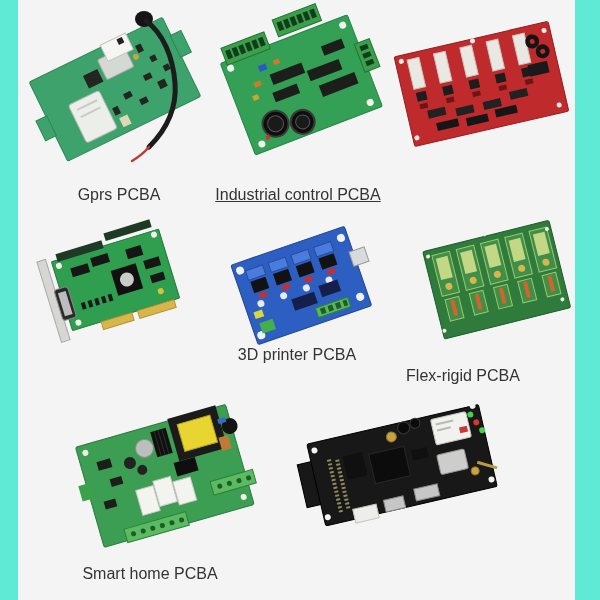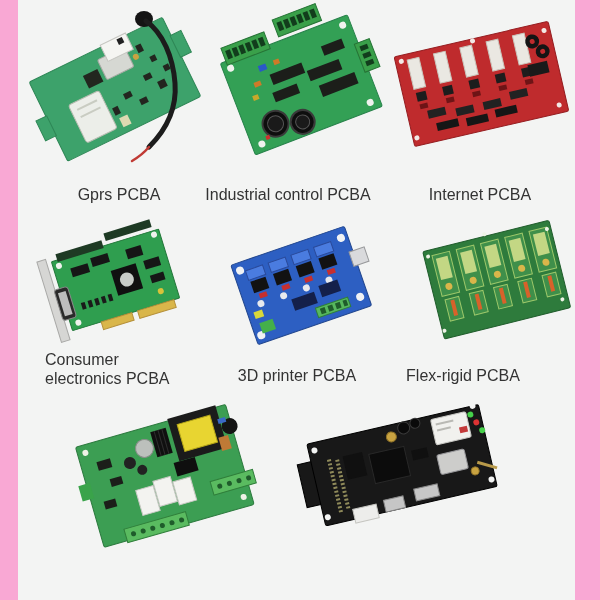--- a/index.html
+++ b/index.html
@@ -1,17 +1,17 @@
 <!DOCTYPE html>
 <html><head>
 <meta charset="utf-8">
 <style>
   html,body{margin:0;padding:0;}
   body{width:600px;height:600px;background:#ffffff;font-family:"Liberation Sans",sans-serif;}
-  .canvas{position:relative;width:600px;height:600px;background:#f9a8d4;overflow:hidden;}
+  .canvas{position:relative;width:600px;height:600px;background:#5eead4;overflow:hidden;}
   .panel{position:absolute;left:18px;top:0;width:557px;height:600px;background:#f3f4f3;}
   .tile{position:absolute;margin:0;padding:0;}
   .img{display:block;}
   .label{position:absolute;font-size:16px;line-height:19px;color:#333333;text-align:center;white-space:nowrap;}
   .label.wrap{white-space:normal;text-align:left;}
   svg{display:block;}
 </style>
 </head>
 <body>
 
@@ -85,21 +85,21 @@
         <rect x="38" y="76" width="6" height="5" fill="#c8a82a"></rect>
         <rect x="70" y="50" width="6" height="5" fill="#cf7a28"></rect>
         <rect x="36" y="118" width="4" height="4" fill="#d03030"></rect>
         <circle cx="28" cy="42" r="3.5" fill="#f0f2ee"></circle>
           <circle cx="148" cy="42" r="3.5" fill="#f0f2ee"></circle>
           <circle cx="30" cy="124" r="3.5" fill="#f0f2ee"></circle>
           <circle cx="146" cy="124" r="3.5" fill="#f0f2ee"></circle>
       </g>
     </svg>
   </figure>
-  <figcaption class="label" style="left:198px;top:185px;width:180px;">Industrial control PCBA</figcaption>
+  <figcaption class="label" style="left:208px;top:185px;width:180px;text-decoration:underline;">Industrial control PCBA</figcaption>
 
   <figure class="tile" style="left:392px;top:10px;">
     <svg class="img" width="178" height="150" viewBox="0 0 178 150">
       <g transform="rotate(-13 89 72)">
         <rect x="10" y="28" width="158" height="92" rx="2" stroke="#951d20" fill="#bf2b2d"></rect>
         <rect x="22" y="34" width="12" height="30" fill="#eae8e2" stroke="#c9c5bc"></rect>
           <rect x="49" y="34" width="12" height="30" fill="#eae8e2" stroke="#c9c5bc"></rect>
           <rect x="76" y="34" width="12" height="30" fill="#eae8e2" stroke="#c9c5bc"></rect>
           <rect x="103" y="34" width="12" height="30" fill="#eae8e2" stroke="#c9c5bc"></rect>
           <rect x="130" y="34" width="12" height="30" fill="#eae8e2" stroke="#c9c5bc"></rect>
@@ -126,21 +126,20 @@
           <circle cx="156" cy="56" r="2.5" fill="#bf2b2d"></circle>
         <rect x="138" y="66" width="20" height="12" fill="#1a1a1a"></rect>
         <circle cx="16" cy="34" r="2.5" fill="#f2e9e6"></circle>
           <circle cx="162" cy="36" r="2.5" fill="#f2e9e6"></circle>
           <circle cx="14" cy="112" r="2.5" fill="#f2e9e6"></circle>
           <circle cx="160" cy="112" r="2.5" fill="#f2e9e6"></circle>
           <circle cx="90" cy="30" r="2.5" fill="#f2e9e6"></circle>
       </g>
     </svg>
   </figure>
-  <figcaption class="label" style="left:390px;top:185px;width:180px;">Internet PCBA</figcaption>
 
   <figure class="tile" style="left:30px;top:215px;">
     <svg class="img" width="165" height="135" viewBox="0 0 165 135">
       <g transform="rotate(-17 82 67)">
         <rect x="30" y="30" width="112" height="72" rx="1" stroke="#23773a" fill="#2f9e4f"></rect>
         <rect x="60" y="102" width="32" height="8" fill="#d9b64a" stroke="#b6913a"></rect>
         <rect x="98" y="102" width="38" height="8" fill="#d9b64a" stroke="#b6913a"></rect>
         <rect x="36" y="24" width="48" height="8" fill="#1e3a24"></rect>
         <rect x="88" y="18" width="48" height="8" fill="#1e3a24"></rect>
         <rect x="16" y="26" width="9" height="84" fill="#d6d6d4" stroke="#a9a9a7"></rect>
@@ -158,21 +157,20 @@
           <rect x="60" y="78" width="4" height="7" fill="#1a1a1a"></rect>
           <rect x="67" y="78" width="4" height="7" fill="#1a1a1a"></rect>
           <rect x="74" y="78" width="4" height="7" fill="#1a1a1a"></rect>
         <circle cx="126" cy="90" r="3" fill="#d8c23a"></circle>
         <circle cx="36" cy="36" r="3" fill="#f0f2ee"></circle>
           <circle cx="136" cy="34" r="3" fill="#f0f2ee"></circle>
           <circle cx="38" cy="96" r="3" fill="#f0f2ee"></circle>
       </g>
     </svg>
   </figure>
-  <figcaption class="label wrap" style="left:45px;top:350px;width:135px;">Consumer electronics PCBA</figcaption>
 
   <figure class="tile" style="left:222px;top:212px;">
     <svg class="img" width="155" height="140" viewBox="0 0 155 140">
       <g transform="rotate(-19 77 70)">
         <rect x="18" y="32" width="120" height="84" rx="2" stroke="#22478f" fill="#2d5fc2"></rect>
         <circle cx="25" cy="40" r="4" fill="#f0f2f4"></circle>
           <circle cx="131" cy="42" r="4" fill="#f0f2f4"></circle>
           <circle cx="24" cy="108" r="4" fill="#f0f2f4"></circle>
           <circle cx="130" cy="104" r="4" fill="#f0f2f4"></circle>
         <rect x="30" y="42" width="18" height="10" fill="#4a7ce0" stroke="#2a4a9a"></rect>
@@ -197,21 +195,21 @@
         <rect x="84" y="100" width="34" height="10" fill="#57b85e" stroke="#2f7e3a"></rect>
         <rect x="88" y="102" width="5" height="6" fill="#1f5c2b"></rect>
           <rect x="96" y="102" width="5" height="6" fill="#1f5c2b"></rect>
           <rect x="104" y="102" width="5" height="6" fill="#1f5c2b"></rect>
           <rect x="112" y="102" width="4" height="6" fill="#1f5c2b"></rect>
         <rect x="26" y="96" width="14" height="11" fill="#44b04a"></rect>
         <rect x="24" y="84" width="9" height="7" fill="#d8d83a"></rect>
       </g>
     </svg>
   </figure>
-  <figcaption class="label" style="left:207px;top:366px;width:180px;">3D printer PCBA</figcaption>
+  <figcaption class="label" style="left:207px;top:345px;width:180px;">3D printer PCBA</figcaption>
 
   <figure class="tile" style="left:415px;top:205px;">
     <svg class="img" width="160" height="145" viewBox="0 0 160 145">
       <g transform="rotate(-14 80 72)">
         <rect x="16" y="30" width="130" height="90" rx="2" stroke="#1f5c2b" fill="#2e7b3c"></rect>
         <rect x="24" y="36" width="18" height="42" fill="#3f8f4a" stroke="#9ec86a"></rect>
           <rect x="27" y="40" width="12" height="22" fill="#c3d784"></rect>
           <circle cx="33" cy="70" r="3.5" fill="#d9b64a"></circle>
           <rect x="26" y="82" width="14" height="22" fill="#3f8f4a" stroke="#9ec86a"></rect>
           <rect x="31" y="84" width="4" height="16" fill="#d8622a"></rect>
@@ -279,20 +277,21 @@
           <circle cx="186" cy="113" r="2.5" fill="#1f5c2b"></circle>
         <rect x="20" y="74" width="12" height="16" fill="#3aa34a"></rect>
         <rect x="44" y="56" width="14" height="9" fill="#1c1e1a"></rect>
           <rect x="52" y="76" width="12" height="8" fill="#1c1e1a"></rect>
           <rect x="40" y="96" width="12" height="8" fill="#1c1e1a"></rect>
         <circle cx="36" cy="44" r="3" fill="#eef2e6"></circle>
           <circle cx="176" cy="130" r="3" fill="#eef2e6"></circle>
       </g>
     </svg>
   </figure>
+  <figcaption class="label" style="left:60px;top:564px;width:180px;">Smart home PCBA</figcaption>
 
   <figure class="tile" style="left:288px;top:383px;">
     <svg class="img" width="230" height="165" viewBox="0 0 230 165">
       <g transform="rotate(-13 115 82)">
         <rect x="12" y="58" width="26" height="44" stroke="#000000" fill="#181818"></rect>
         <rect x="26" y="40" width="176" height="84" rx="2" stroke="#000000" fill="#181818"></rect>
         <rect x="152" y="44" width="36" height="26" rx="2" fill="#f1f1ee" stroke="#c8c8c4"></rect>
         <rect x="178" y="58" width="8" height="6" fill="#c43a3a"></rect>
         <line x1="156" y1="50" x2="174" y2="50" stroke="#b9b9b4" stroke-width="2"></line>
           <line x1="156" y1="56" x2="170" y2="56" stroke="#b9b9b4" stroke-width="2"></line>

